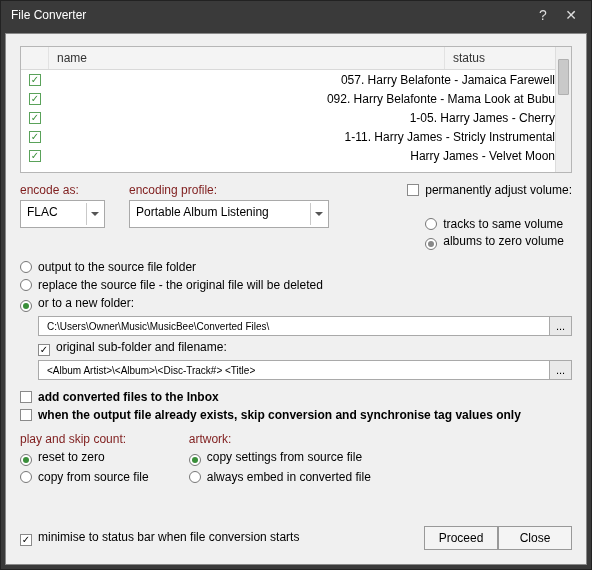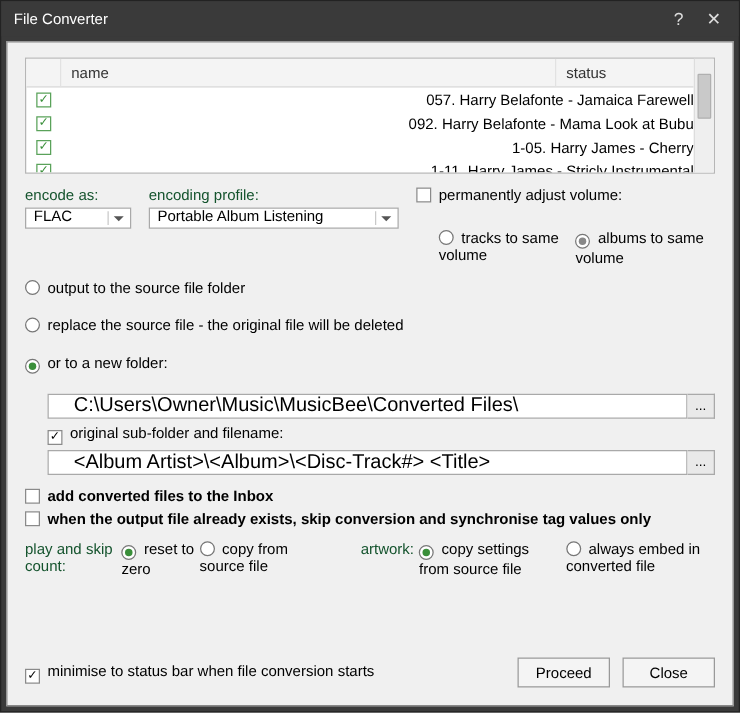--- a/index.html
+++ b/index.html
@@ -2,21 +2,21 @@
 <html><head>
 <meta charset="utf-8">
 <style>
   * { box-sizing: border-box; margin: 0; padding: 0; }
   body { font-family: "Segoe UI", Tahoma, sans-serif; font-size: 12px; background: #3a3a3a; }
   .window { width: 592px; height: 570px; background: #3a3a3a; border: 1px solid #222; display: flex; flex-direction: column; }
   .titlebar { height: 28px; background: #3a3a3a; color: #fff; display: flex; align-items: center; padding: 0 6px 0 10px; text-align: center; }
   .titlebar-spacer { flex: 1; }
   .title-btn { width: 28px; height: 20px; color: #ddd; display: flex; align-items: center; justify-content: center; font-size: 14px; cursor: pointer; }
   .dialog-body { flex: 1; margin: 4px; background: #f0f0f0; border: 1px solid #888; padding: 12px 14px 14px 14px; display: flex; flex-direction: column; gap: 10px; }
-  .table-wrap { border: 1px solid #b6b6b6; background: #fff; height: 93px; display: flex; }
+  .table-wrap { border: 1px solid #b6b6b6; background: #fff; height: 127px; display: flex; }
   .table-main { flex: 1; display: flex; flex-direction: column; overflow: hidden; }
   .table-header { display: flex; background: #f4f4f4; border-bottom: 1px solid #d9d9d9; }
   .th { padding: 4px 8px; color: #333; }
   .th.check { width: 28px; border-right: 1px solid #e2e2e2; }
   .th.name { flex: 1; border-right: 1px solid #e2e2e2; }
   .th.status { width: 110px; }
   .rows { flex: 1; overflow: hidden; }
   .tr { display: flex; align-items: center; height: 19px; }
   .td.check { width: 28px; display: flex; justify-content: center; }
   .td.name { flex: 1; padding-left: 6px; white-space: nowrap; text-align: right; }
@@ -24,36 +24,36 @@
   .vscroll .thumb { position: absolute; top: 12px; left: 2px; width: 11px; height: 36px; background: #c9c9c9; border: 1px solid #b0b0b0; border-radius: 1px; }
   .chk { width: 12px; height: 12px; border: 1px solid #5aa25a; background: #fff; display: inline-flex; align-items: center; justify-content: center; }
   .chk.on::after { content: "✓"; color: #3a8f3a; font-size: 10px; line-height: 1; }
   .plainchk { width: 12px; height: 12px; border: 1px solid #8a8a8a; background: #fff; display: inline-flex; align-items: center; justify-content: center; vertical-align: -2px; margin-right: 6px; }
   .plainchk.on::after { content: "✓"; color: #000; font-size: 10px; line-height: 1; }
   .radio { width: 12px; height: 12px; border: 1px solid #777; border-radius: 50%; background: #fff; display: inline-flex; align-items: center; justify-content: center; vertical-align: -2px; margin-right: 6px; }
   .radio.on::after { content: ""; width: 6px; height: 6px; border-radius: 50%; background: #3a8f3a; }
   .radio.filled::after { content: ""; width: 6px; height: 6px; border-radius: 50%; background: #888; }
   .row { display: flex; align-items: flex-start; gap: 14px; }
   .col { display: flex; flex-direction: column; gap: 3px; }
-  .label { color: #14532d; }
-  .select { border: 1px solid #a9a9a9; background: #fff; height: 17px; display: flex; align-items: center; padding: 0 4px 4px 6px; position: relative; }
+  .label { color: #7f1d1d; }
+  .select { border: 1px solid #a9a9a9; background: #fff; height: 28px; display: flex; align-items: center; padding: 0 4px 4px 6px; position: relative; }
   .select .arrow { position: absolute; right: 2px; top: 2px; bottom: 2px; width: 16px; border-left: 1px solid #c9c9c9; display: flex; align-items: center; justify-content: center; }
   .select .arrow::after { content: ""; border-left: 4px solid transparent; border-right: 4px solid transparent; border-top: 4px solid #555; }
   .vol-group { display: flex; flex-direction: column; gap: 20px; margin-left: auto; }
-  .vol-sub { padding-left: 18px; display: flex; flex-direction: row; gap: 3px; }
-  .output-opts { display: flex; flex-direction: column; gap: 16px; }
+  .vol-sub { padding-left: 18px; display: flex; flex-direction: column; gap: 3px; }
+  .output-opts { display: flex; flex-direction: column; gap: 4px; }
   .indent { margin-left: 18px; display: flex; flex-direction: column; gap: 4px; }
   .pathbox { display: flex; }
-  .pathbox input { flex: 1; height: 20px; border: 1px solid #a9a9a9; padding: 0 20px; font-family: inherit; font-size: 16px; }
+  .pathbox input { flex: 1; height: 20px; border: 1px solid #a9a9a9; padding: 0 8px; font-family: inherit; font-size: 10px; }
   .pathbox .btn { width: 22px; border: 1px solid #a9a9a9; border-left: none; background: #e9e9e9; display: flex; align-items: center; justify-content: center; font-size: 11px; cursor: pointer; }
   .stack { display: flex; flex-direction: column; gap: 4px; font-weight: bold; }
   .two-col { display: flex; gap: 40px; }
-  .sub-col { display: flex; flex-direction: row; gap: 4px; }
+  .sub-col { display: flex; flex-direction: column; gap: 4px; }
   .footer { margin-top: auto; border-top: 1px solid transparent; padding-top: 4px; display: flex; align-items: center; gap: 10px; }
-  .btns { margin-left: auto; display: flex; gap: 10px; }
+  .btns { margin-left: auto; display: flex; }
   .push { width: 74px; height: 24px; border: 1px solid #999; background: #f4f4f4; cursor: pointer; font-family: inherit; font-size: 12px; }
 </style>
 </head>
 <body>
 
 <div class="window">
   <div class="titlebar">
     <span>File Converter</span>
     <span class="titlebar-spacer"></span>
     <span class="title-btn">?</span>
@@ -124,21 +124,21 @@
       </div>
       <div class="vol-group">
         <label>
           <span class="plainchk"></span><span>permanently adjust volume:</span>
         </label>
         <div class="vol-sub">
           <label>
             <span class="radio"></span><span>tracks to same volume</span>
           </label>
           <label>
-            <span class="radio filled"></span><span>albums to same volume</span>
+            <span class="radio filled"></span><span>albums to zero volume</span>
           </label>
         </div>
       </div>
     </div>
 
     <div class="output-opts">
       <label>
         <span class="radio"></span><span>output to the source file folder</span>
       </label>
       <label>

